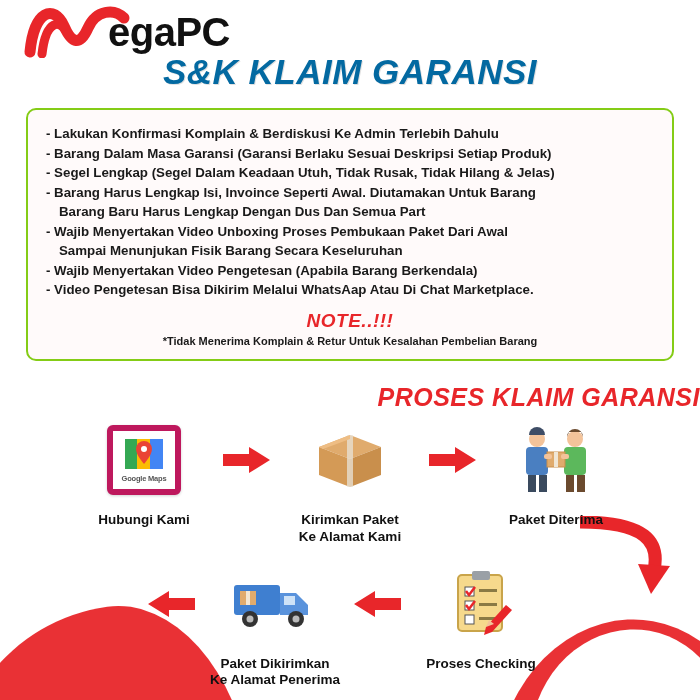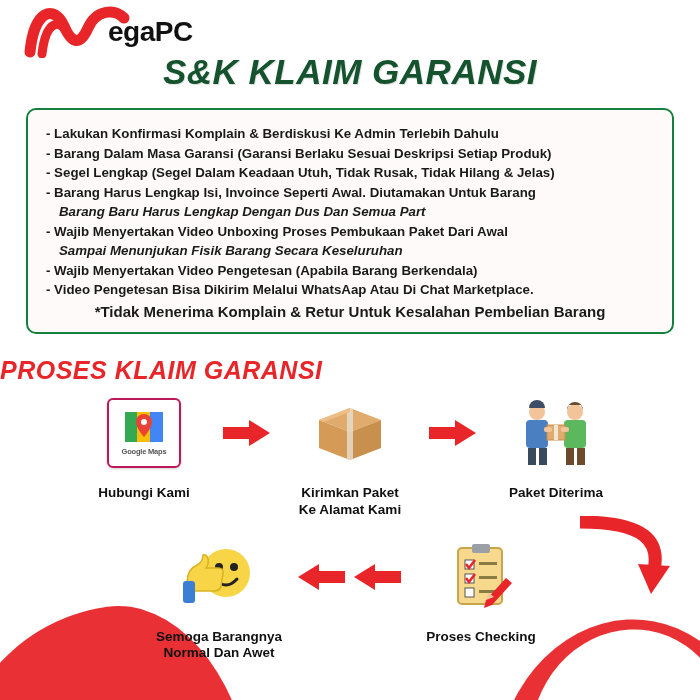--- a/index.html
+++ b/index.html
@@ -61,92 +61,92 @@
     display: flex;
     align-items: center;
   }
   .logo-m {
     position: relative;
     width: 120px;
     height: 56px;
   }
   .logo-m svg { display:block; }
   .logo-text {
-    font-size: 28px;
+    font-size: 40px;
     font-weight: bold;
     color: #111;
     letter-spacing: -0.5px;
     margin-left: -36px;
     margin-top: 4px;
     font-family: "Liberation Sans", sans-serif;
   }
 
   
   .main-title {
     text-align: center;
-    color: #14532d;
+    color: #0369a1;
     font-size: 35px;
     font-weight: bold;
     font-style: italic;
     letter-spacing: 0.5px;
     margin-top: -6px;
     text-shadow: 1px 1px 0 rgba(0,0,0,0.12);
   }
 
   
   .terms-box {
     margin: 16px 26px 0 26px;
-    border: 2px solid #15803d;
+    border: 2px solid #84cc16;
     border-radius: 10px;
     background: #fffafa;
     padding: 14px 18px 12px 18px;
     box-sizing: border-box;
   }
   .terms-list {
     list-style: none;
     margin: 0;
     padding: 0;
   }
   .terms-list li {
     font-size: 13.3px;
     color: #1a1a1a;
     line-height: 1.47;
     font-weight: bold;
     white-space: nowrap;
   }
   .terms-list li.cont {
     padding-left: 13px;
-    font-style: italic;
   }
   .note-title {
     text-align: center;
     color: #e8262a;
     font-size: 19px;
     font-weight: bold;
     font-style: italic;
     margin-top: 10px;
     letter-spacing: 0.5px;
   }
   .note-sub {
     text-align: center;
     color: #1a1a1a;
-    font-size: 15px;
+    font-size: 11px;
     font-weight: bold;
     margin-top: 3px;
   }
 
   
   .process-title {
-    text-align: left;
+    text-align: right;
     color: #e8262a;
     font-size: 25px;
     font-weight: bold;
     font-style: italic;
     margin-top: 22px;
     letter-spacing: 0.5px;
+    padding-left: 46px;
   }
 
   .row {
     display: flex;
     align-items: flex-start;
     justify-content: center;
     margin-top: 12px;
     position: relative;
     z-index: 3;
   }
@@ -185,21 +185,21 @@
     position: absolute;
     right: 28px;
     top: 516px;
     z-index: 2;
   }
 
   
   .gmaps-card {
     width: 74px;
     height: 70px;
-    border: 2px solid #be185d;
+    border: 6px solid #be185d;
     border-radius: 6px;
     background: #fff;
     box-shadow: 0 1px 3px rgba(0,0,0,0.18);
     display: flex;
     flex-direction: column;
     align-items: center;
     justify-content: center;
     box-sizing: border-box;
   }
   .gmaps-label {
@@ -236,20 +236,21 @@
     <li>- Lakukan Konfirmasi Komplain &amp; Berdiskusi Ke Admin Terlebih Dahulu</li>
     <li>- Barang Dalam Masa Garansi (Garansi Berlaku Sesuai Deskripsi Setiap Produk)</li>
     <li>- Segel Lengkap (Segel Dalam Keadaan Utuh, Tidak Rusak, Tidak Hilang &amp; Jelas)</li>
     <li>- Barang Harus Lengkap Isi, Invoince Seperti Awal. Diutamakan Untuk Barang</li>
     <li class="cont">Barang Baru Harus Lengkap Dengan Dus Dan Semua Part</li>
     <li>- Wajib Menyertakan Video Unboxing Proses Pembukaan Paket Dari Awal</li>
     <li class="cont">Sampai Menunjukan Fisik Barang Secara Keseluruhan</li>
     <li>- Wajib Menyertakan Video Pengetesan (Apabila Barang Berkendala)</li>
     <li>- Video Pengetesan Bisa Dikirim Melalui WhatsAap Atau Di Chat Marketplace.</li>
   </ul>
+  <div class="note-title">NOTE..!!!</div>
   <div class="note-sub">*Tidak Menerima Komplain &amp; Retur Untuk Kesalahan Pembelian Barang</div>
 </div>
 
 <div class="process-title">PROSES KLAIM GARANSI</div>
 
 <div class="row">
 
   <div class="step">
     <div class="step-img">
       <div class="gmaps-card">
@@ -322,42 +323,44 @@
 
 <div class="curve">
   <svg width="96" height="82" viewBox="0 0 96 82">
     <path d="M4 6 C 70 6, 84 26, 78 54" fill="none" stroke="#e8262a" stroke-width="13" stroke-linecap="butt"></path>
     <polygon points="62,48 94,50 75,78" fill="#e8262a"></polygon>
   </svg>
 </div>
 
 <div class="row row2">
 
-  <div class="step">
-    <div class="step-img">
-      <svg width="80" height="68" viewBox="0 0 80 68">
-        <circle cx="47" cy="30" r="24" fill="#f7d547"></circle>
-        <circle cx="40" cy="24" r="4" fill="#222"></circle>
-        <circle cx="55" cy="24" r="4" fill="#222"></circle>
-        <path d="M36 36 q11 12 22 0" fill="none" stroke="#222" stroke-width="3" stroke-linecap="round"></path>
-
-        <path d="M8 40 q0 -14 10 -18 q6 -3 6 -10 q4 -1 5 4 q1 5 -2 9 l12 0 q6 0 5 6 l-2 12 q-1 5 -7 5 l-18 0 q-9 0 -9 -8 z" fill="#f7d547" stroke="#d9b21f" stroke-width="1.5"></path>
-        <rect x="4" y="38" width="12" height="22" rx="3" fill="#3a7fd5"></rect>
-      </svg>
-    </div>
-    <div class="step-label">Semoga Barangnya
-Normal Dan Awet</div>
-  </div>
 
   <div class="arrow">
     <svg width="48" height="28" viewBox="0 0 48 28">
       <polygon points="47,8 21,8 21,1 0,14 21,27 21,20 47,20" fill="#e8262a"></polygon>
     </svg>
   </div>
 
+  <div class="step">
+    <div class="step-img">
+      <svg width="90" height="62" viewBox="0 0 90 62">
+        <rect x="4" y="12" width="46" height="30" rx="3" fill="#3f7fd0"></rect>
+        <path d="M50 20 h16 l12 12 v10 h-28 z" fill="#5a93dc"></path>
+        <rect x="54" y="23" width="11" height="9" fill="#cfe3f7"></rect>
+        <rect x="10" y="18" width="16" height="14" fill="#e0ab6d"></rect>
+        <rect x="16" y="18" width="4" height="14" fill="#f3e7d3"></rect>
+        <circle cx="20" cy="46" r="8" fill="#333"></circle>
+        <circle cx="20" cy="46" r="3.5" fill="#bbb"></circle>
+        <circle cx="66" cy="46" r="8" fill="#333"></circle>
+        <circle cx="66" cy="46" r="3.5" fill="#bbb"></circle>
+      </svg>
+    </div>
+    <div class="step-label">Paket Dikirimkan
+Ke Alamat Penerima</div>
+  </div>
 
   <div class="arrow">
     <svg width="48" height="28" viewBox="0 0 48 28">
       <polygon points="47,8 21,8 21,1 0,14 21,27 21,20 47,20" fill="#e8262a"></polygon>
     </svg>
   </div>
 
   <div class="step">
     <div class="step-img">
       <svg width="70" height="70" viewBox="0 0 70 70">

